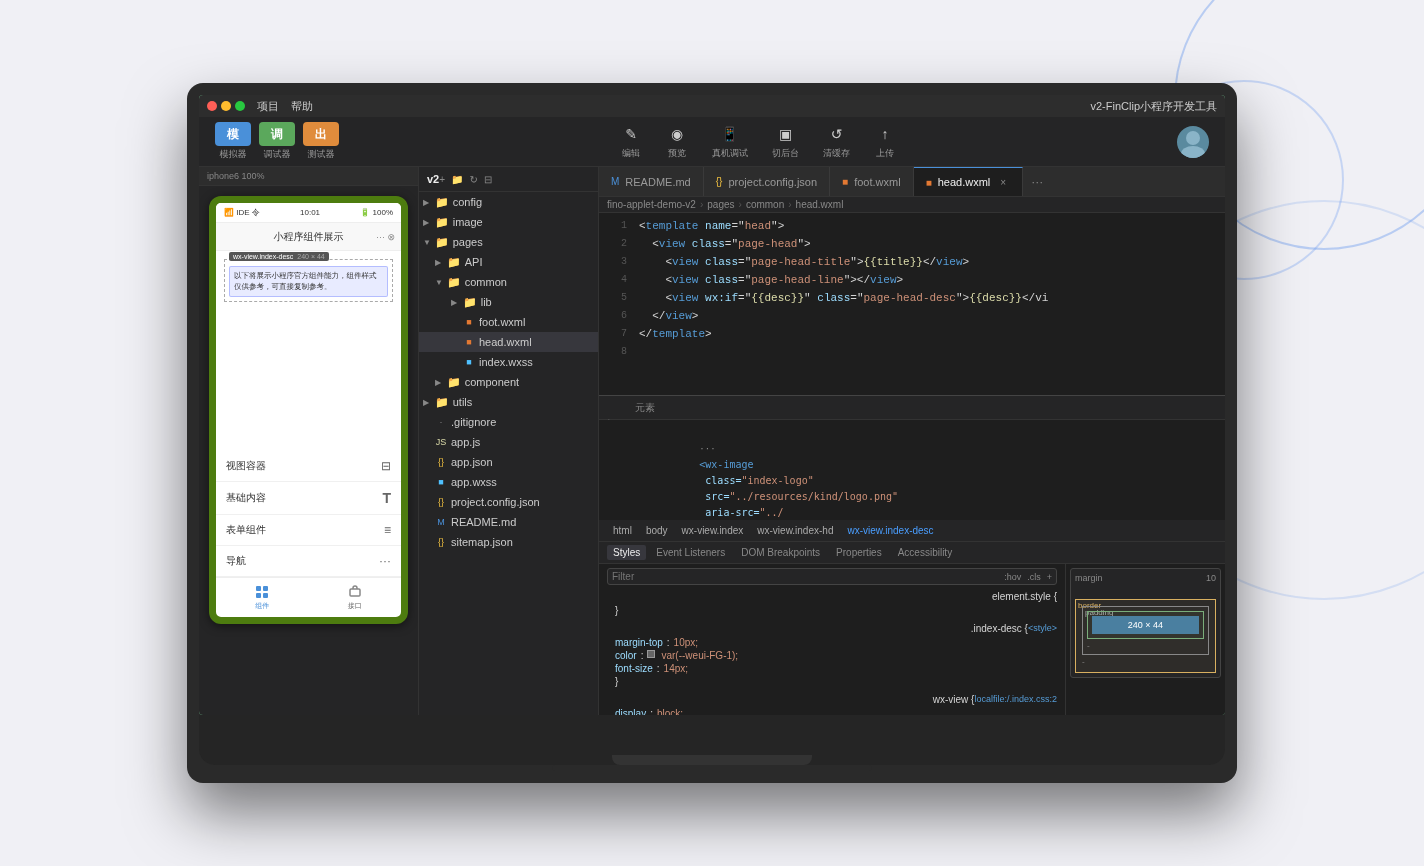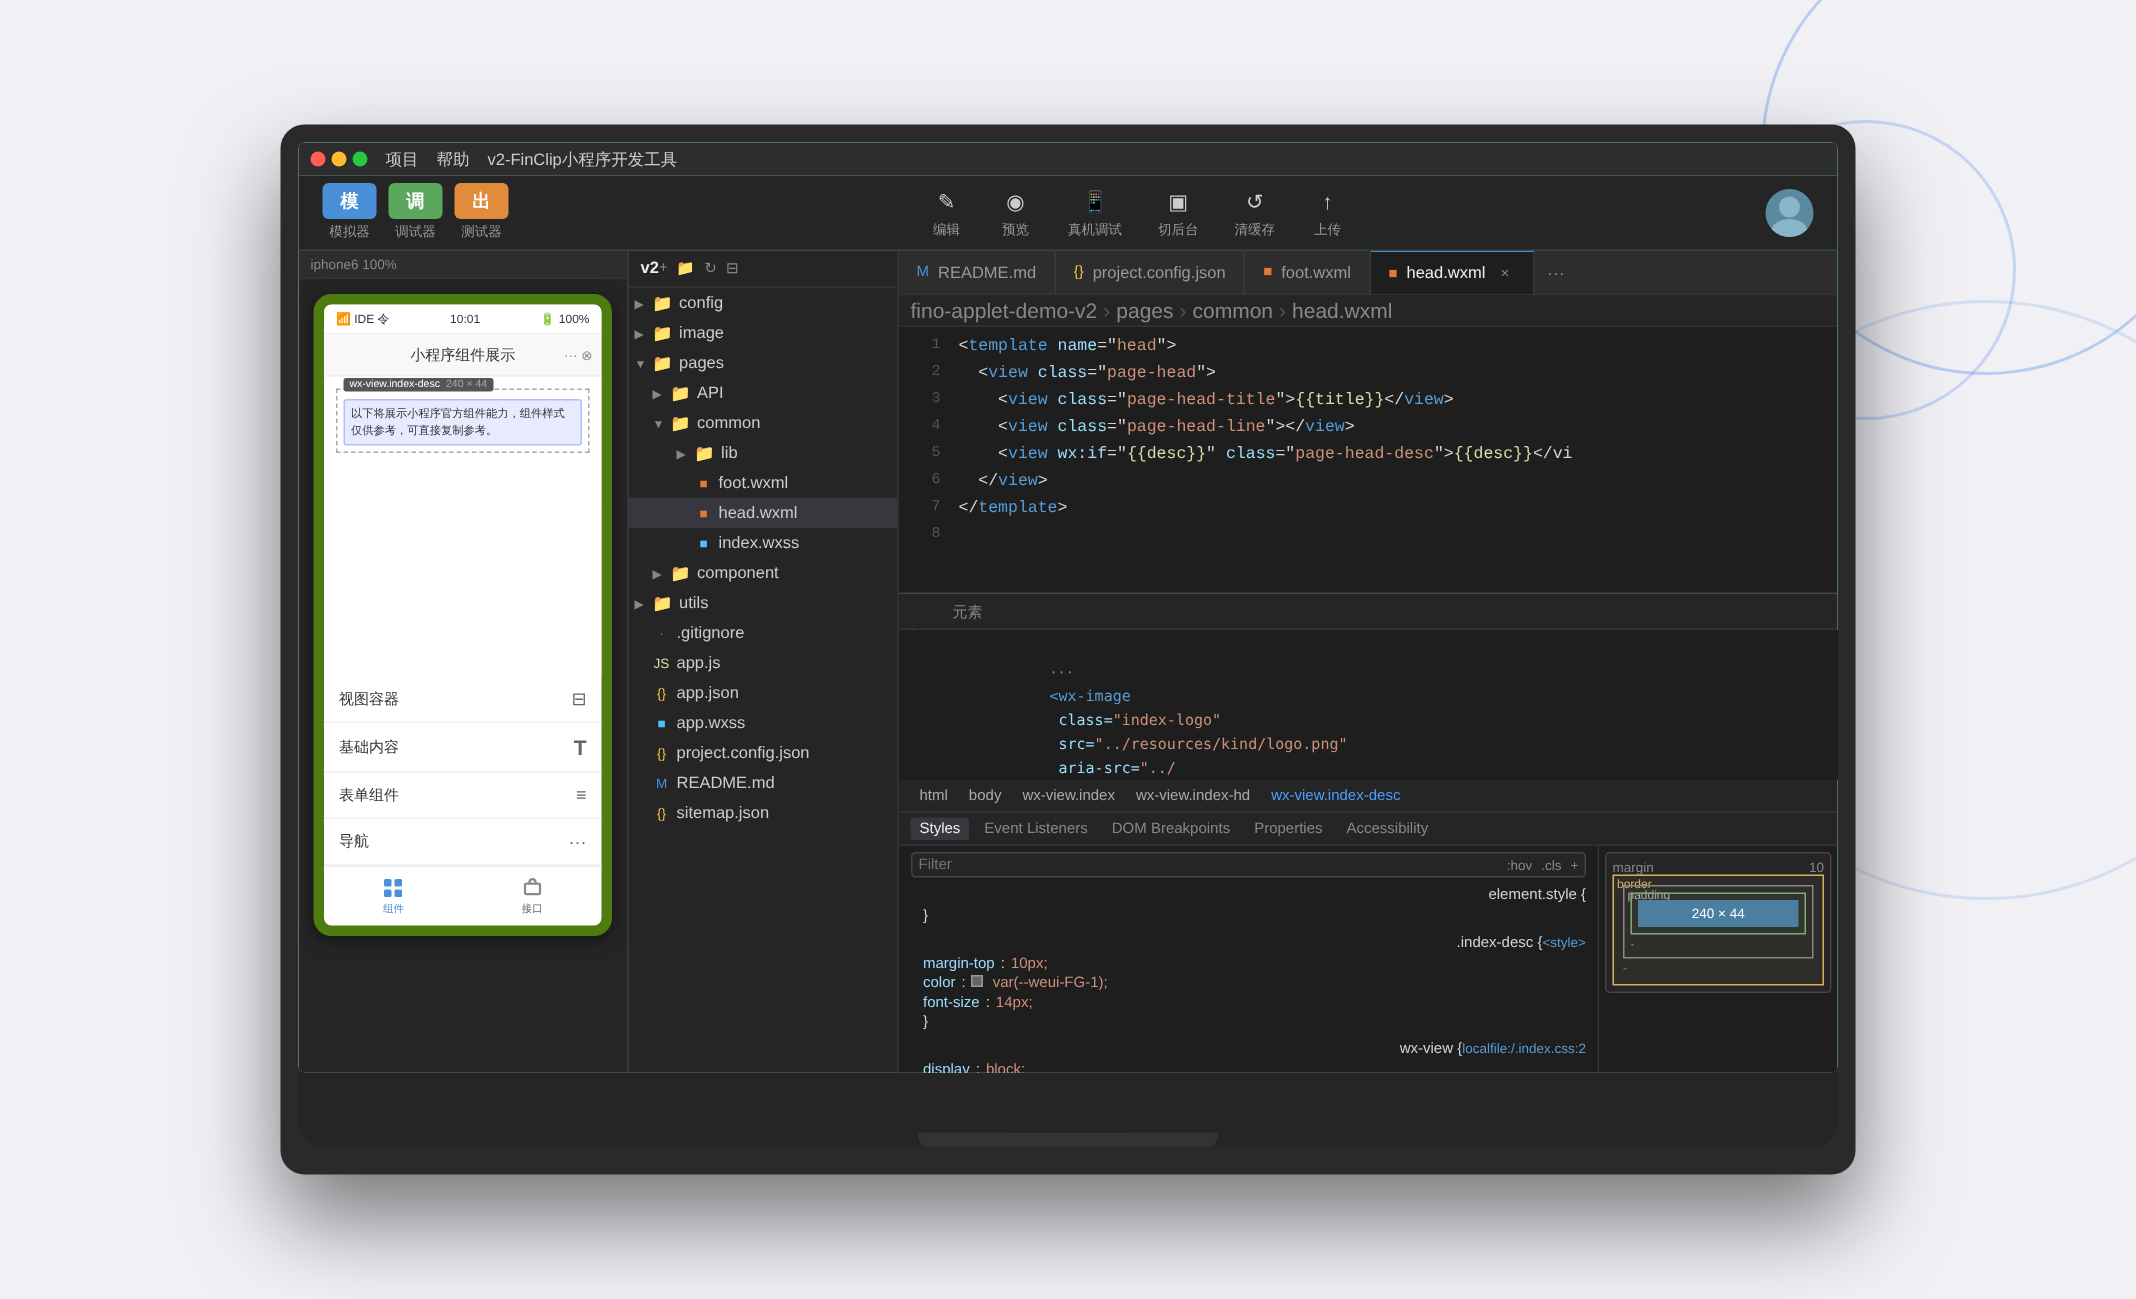--- a/index.html
+++ b/index.html
@@ -63,21 +63,21 @@
       gap: 12px;
       flex-shrink: 0;
     }
     .menu-bar-item {
       color: #ccc;
       font-size: 11px;
       cursor: pointer;
     }
     .menu-bar-title {
       flex: 1;
-      text-align: left;
+      text-align: right;
       color: #ccc;
       font-size: 11px;
     }
     .window-controls {
       display: flex;
       gap: 4px;
     }
     .wc { width: 10px; height: 10px; border-radius: 50%; }
     .wc-close { background: #ff5f57; }
     .wc-min { background: #febc2e; }
@@ -369,21 +369,21 @@
     }
     .tab-icon { font-size: 10px; }
     .tab-icon-wxml { color: #e37933; }
     .tab-icon-json { color: #f0c040; }
     .tab-icon-md { color: #4a90d9; }
     .tab-more { color: #888; font-size: 12px; padding: 0 8px; cursor: pointer; }
 
     
     .breadcrumb {
       padding: 2px 8px;
-      font-size: 14px;
+      font-size: 10px;
       color: #888;
       background: #252526;
       border-bottom: 1px solid #333;
       display: flex;
       align-items: flex-end;
       gap: 4px;
       flex-shrink: 0;
     }
     .breadcrumb-sep { color: #555; }
 
@@ -512,21 +512,21 @@
 
     
     .box-model {
       background: #252526;
       border: 1px solid #444;
       border-radius: 3px;
       padding: 4px;
       font-size: 9px;
       color: #aaa;
     }
-    .box-model-label { font-size: 9px; color: #888; margin-bottom: 0; display: flex; justify-content: space-between; }
+    .box-model-label { font-size: 9px; color: #888; margin-bottom: 16px; display: flex; justify-content: space-between; }
     .box-outer {
       border: 1px solid #d9b060;
       padding: 6px;
       position: relative;
       background: rgba(217, 176, 96, 0.05);
     }
     .box-label-tl {
       position: absolute;
       top: 1px; left: 2px;
       font-size: 8px; color: #d9b060;

